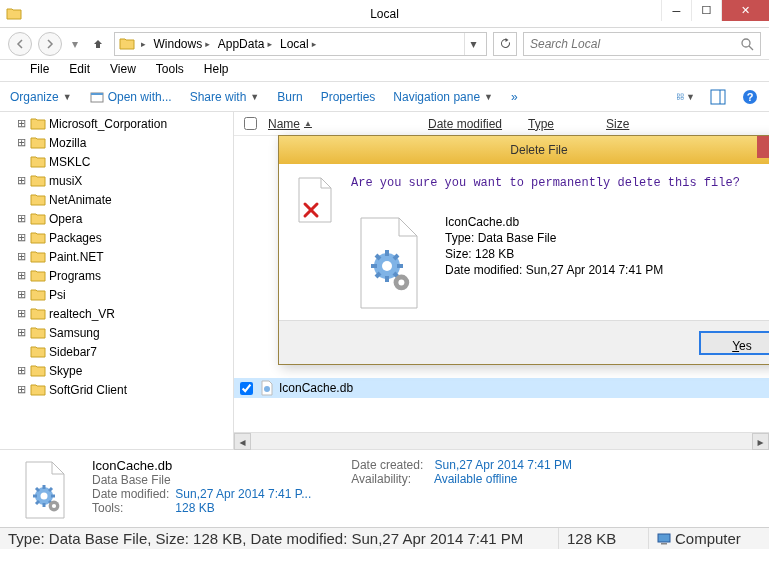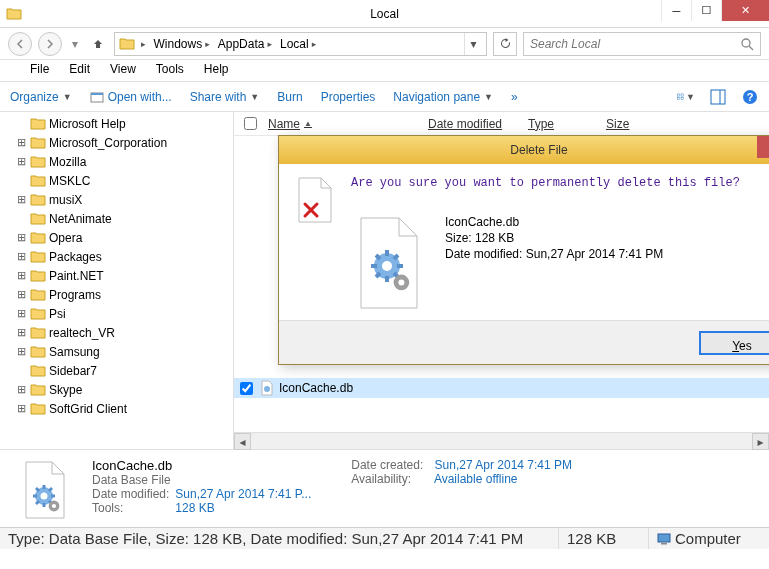--- a/index.html
+++ b/index.html
@@ -220,29 +220,20 @@
           <circle cx="8" cy="8" r="7" fill="#2a7be4"></circle>
           <text x="8" y="12" text-anchor="middle" fill="#fff" font-size="11" font-weight="bold">?</text>
         </svg>
       </div>
   </div>
 </div>
 
 <div class="mainpane">
   <div class="treepane">
     <div class="tree" id="tree">
-        <div class="tree-row">
-          <span class="exp"></span>
-          <span class="folder-icon">
-            <svg width="16" height="13" viewBox="0 0 16 13">
-              <path fill="#f8d36b" stroke="#c9a227" d="M1 2h5l1 1h8v9H1z"></path>
-            </svg>
-          </span>
-          <span>Microsoft Help</span>
-        </div>
         <div class="tree-row">
           <span class="exp">⊞</span>
           <span class="folder-icon">
             <svg width="16" height="13" viewBox="0 0 16 13">
               <path fill="#f8d36b" stroke="#c9a227" d="M1 2h5l1 1h8v9H1z"></path>
             </svg>
           </span>
           <span>Microsoft_Corporation</span>
         </div>
         <div class="tree-row">
@@ -489,20 +480,21 @@
                 <line x1="7" y1="21" x2="3" y2="25"></line>
               </g>
             </g>
           <g transform="translate(42 60) scale(.6)">
               <circle cx="14" cy="14" r="13" fill="#9e9e9e"></circle>
               <circle cx="14" cy="14" r="5" fill="#fff"></circle>
             </g>
         </svg>
         <div class="dlg-meta">
           <div>IconCache.db</div>
+          <div>Type: Data Base File</div>
           <div>Size: 128 KB</div>
           <div>Date modified: Sun,27 Apr 2014 7:41 PM</div>
         </div>
       </div>
     </div>
   </div>
   <div class="dlg-buttons">
     <div class="dlg-btn focus">
         <span><span class="ul">Y</span><span>es</span></span>
       </div>

